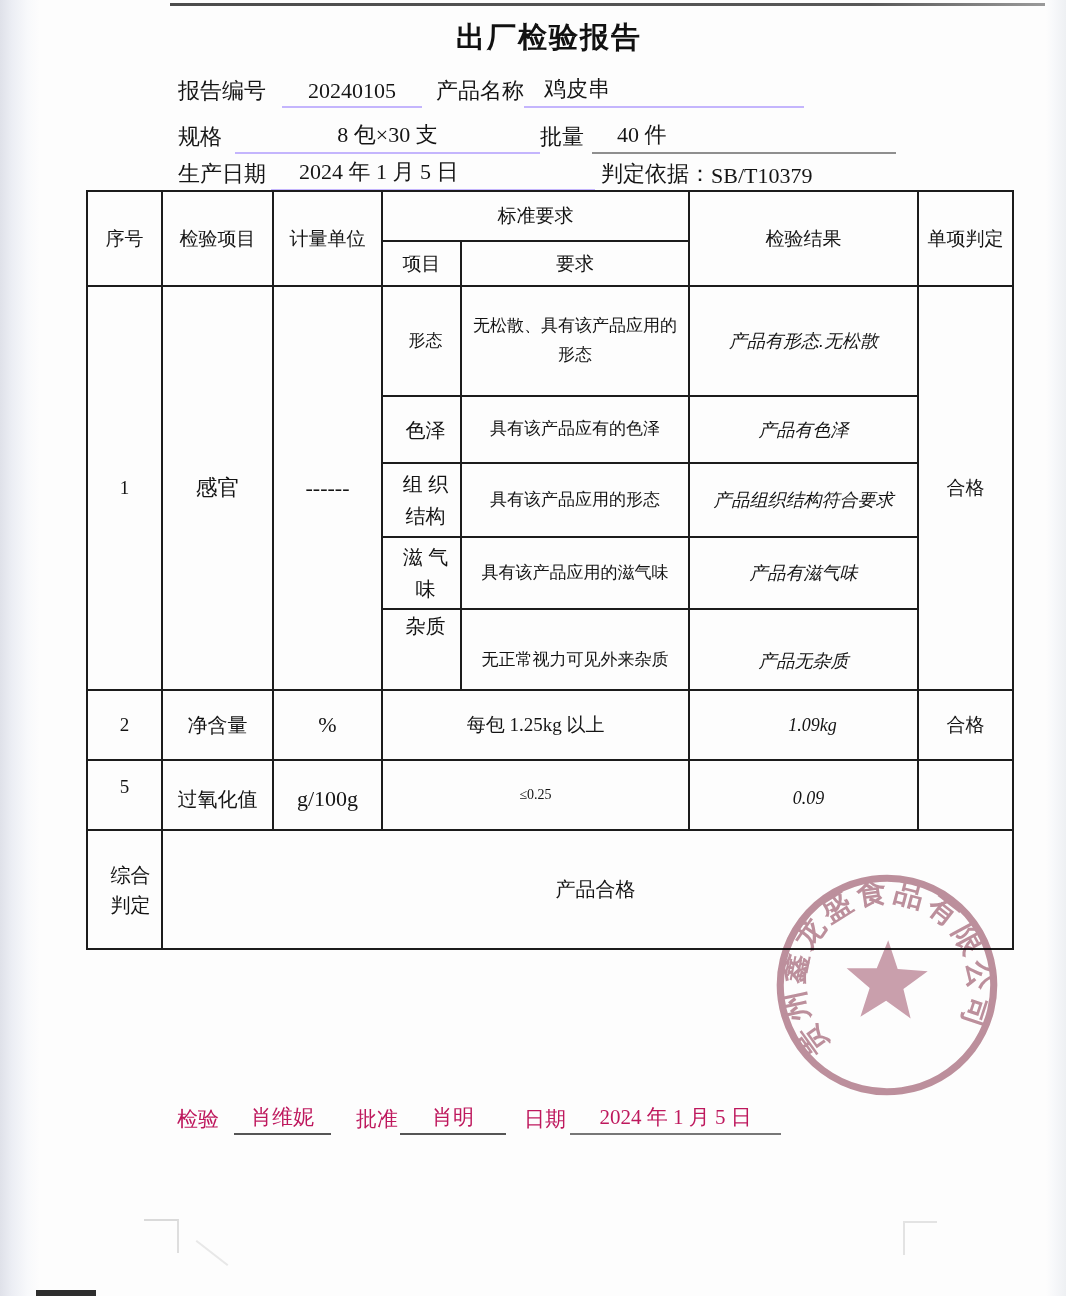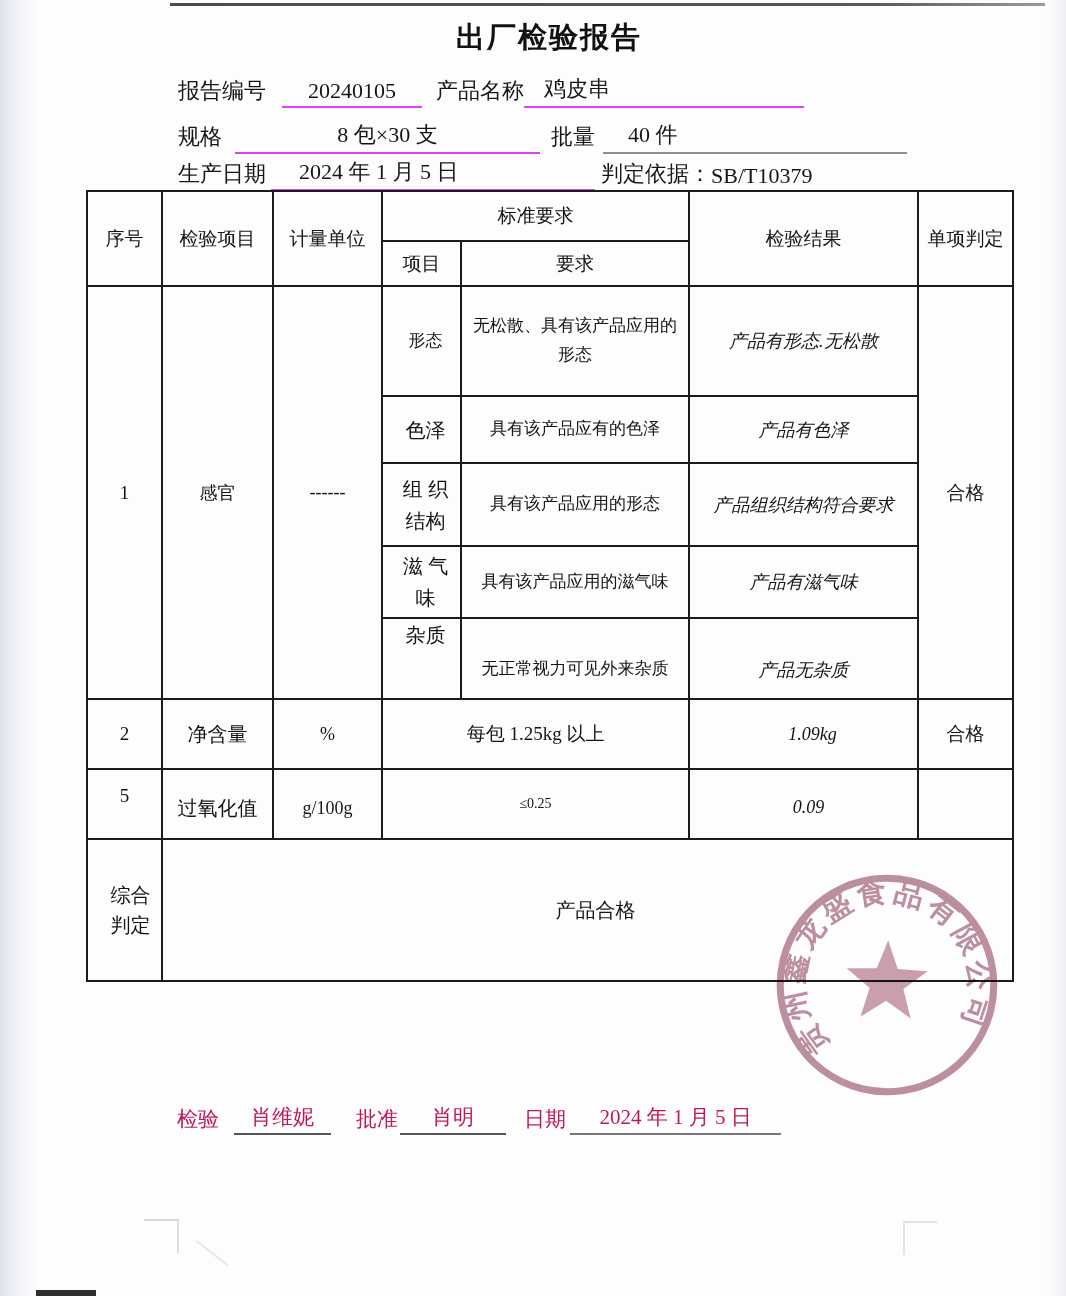--- a/index.html
+++ b/index.html
@@ -20,35 +20,35 @@
   .bleed2 { position:absolute; left:903px; top:1221px; width:34px; height:34px;
     border-top:2px solid #e3e3e3; border-left:2px solid #e3e3e3; }
   .bleed3 { position:absolute; left:192px; top:1252px; width:40px; height:2px;
     background:#e8e8e8; transform:rotate(38deg); }
 
   
   .title { position:absolute; left:86px; top:18px; width:926px; text-align:center;
     font-size:29px; font-weight:700; letter-spacing:2px; color:#111; }
   .fline { position:absolute; display:flex; align-items:flex-end; font-size:22px; color:#151515; }
   .fline .lab { white-space:nowrap; padding-bottom:2px; }
-  .fline .val { display:inline-block; border-bottom:2px solid #d946ef; text-align:center;
+  .fline .val { display:inline-block; border-bottom:2px solid #c4b5fd; text-align:center;
     padding-bottom:2px; white-space:nowrap; font-family:"Liberation Serif","DejaVu Serif",serif; }
   .fline .val.left { text-align:left; }
   .fline .val.gray { border-bottom-color:#8f8f8f; }
   .l1 { left:178px; top:74px; }
   .l2 { left:178px; top:120px; }
   .l3 { left:178px; top:157px; }
 
   
   table.report { position:absolute; left:86px; top:190px; width:926px;
     border-collapse:collapse; table-layout:fixed; }
   table.report td, table.report th { border:2px solid #1c1c1c; font-weight:400;
     text-align:center; vertical-align:middle; color:#141414; overflow:hidden; }
   th { font-size:19px; }
-  td { font-size:18px; }
+  td { font-size:22px; }
   .name-cell { font-size:20px; text-align:left; padding-left:8px; white-space:pre-line; line-height:1.6; }
   .req-cell { font-size:17px; text-align:left; padding:4px 8px; line-height:1.7;margin-top:17px; }
   .res-cell { font-size:18px;font-style:italic; }
   .res-left { text-align:left; padding-left:18px; font-family:"Liberation Serif","DejaVu Serif",serif; }
   .res-topleft { text-align:left; vertical-align:top; padding:6px 0 0 10px; font-family:"Liberation Serif","DejaVu Serif",serif; }
   .seq-cell { font-family:"Liberation Serif","DejaVu Serif",serif; font-size:19px; }
   .unit-serif { font-family:"Liberation Serif","DejaVu Serif",serif; }
   .top-align { vertical-align:top; padding-top:8px; }
   .low-align { vertical-align:bottom; padding-bottom:16px; }
   .overall-label { font-size:20px; text-align:left; padding-left:12px; white-space:pre-line; line-height:1.5; }
@@ -84,21 +84,21 @@
   <div class="fline l1">
     <span class="lab">报告编号</span>
     <span class="val" style="width:140px;margin-left:16px;">20240105</span>
     <span class="lab" style="margin-left:14px;">产品名称</span>
     <span class="val left" style="width:280px;padding-left:20px;">鸡皮串</span>
   </div>
 
   <div class="fline l2">
     <span class="lab">规格</span>
     <span class="val" style="width:305px;margin-left:13px;">8 包×30 支</span>
-    <span class="lab" style="margin-left:11px;">批量</span>
+    <span class="lab" style="margin-left:0;">批量</span>
     <span class="val left gray" style="width:304px;margin-left:8px;padding-left:25px;">40 件</span>
   </div>
 
   <div class="fline l3">
     <span class="lab">生产日期</span>
     <span class="val left" style="width:324px;margin-left:5px;padding-left:28px;">2024 年 1 月 5 日</span>
     <span class="lab" style="margin-left:6px;">判定依据：</span>
     <span class="lab" style="font-family:'Liberation Serif','DejaVu Serif',serif;">SB/T10379</span>
   </div>
 
@@ -133,21 +133,21 @@
         <td class="name-cell" style="font-size:17px;">形态</td>
         <td class="req-cell">无松散、具有该产品应用的形态</td>
         <td class="res-cell">产品有形态.无松散</td>
         <td rowspan="5" class="judg">合格</td>
       </tr>
       <tr style="height:67px">
         <td class="name-cell">色泽</td>
         <td class="req-cell">具有该产品应有的色泽</td>
         <td class="res-cell">产品有色泽</td>
       </tr>
-      <tr style="height:83px">
+      <tr style="height:74px">
         <td class="name-cell">组 织
 结构</td>
         <td class="req-cell">具有该产品应用的形态</td>
         <td class="res-cell">产品组织结构符合要求</td>
       </tr>
       <tr style="height:72px">
         <td class="name-cell">滋 气
 味</td>
         <td class="req-cell">具有该产品应用的滋气味</td>
         <td class="res-cell">产品有滋气味</td>
@@ -169,21 +169,21 @@
 
       <tr style="height:70px">
         <td class="seq-cell low-align">5</td>
         <td class="top-align" style="font-size:20px;">过氧化值</td>
         <td class="unit-serif top-align">g/100g</td>
         <td colspan="2" class="unit-serif" style="font-size:14px;">≤0.25</td>
         <td class="res-cell res-topleft">0.09</td>
         <td class="judg"></td>
       </tr>
 
-      <tr style="height:142px">
+      <tr style="height:119px">
         <td class="overall-label">综合
 判定</td>
         <td colspan="6" class="overall-value">产品合格</td>
       </tr>
     </tbody>
   </table>
 
   <svg class="stamp" viewBox="0 0 240 240">
     <g transform="rotate(-8 120 120)">
       <circle cx="120" cy="120" r="105" fill="none" stroke="#b5818f" stroke-width="7"></circle>

